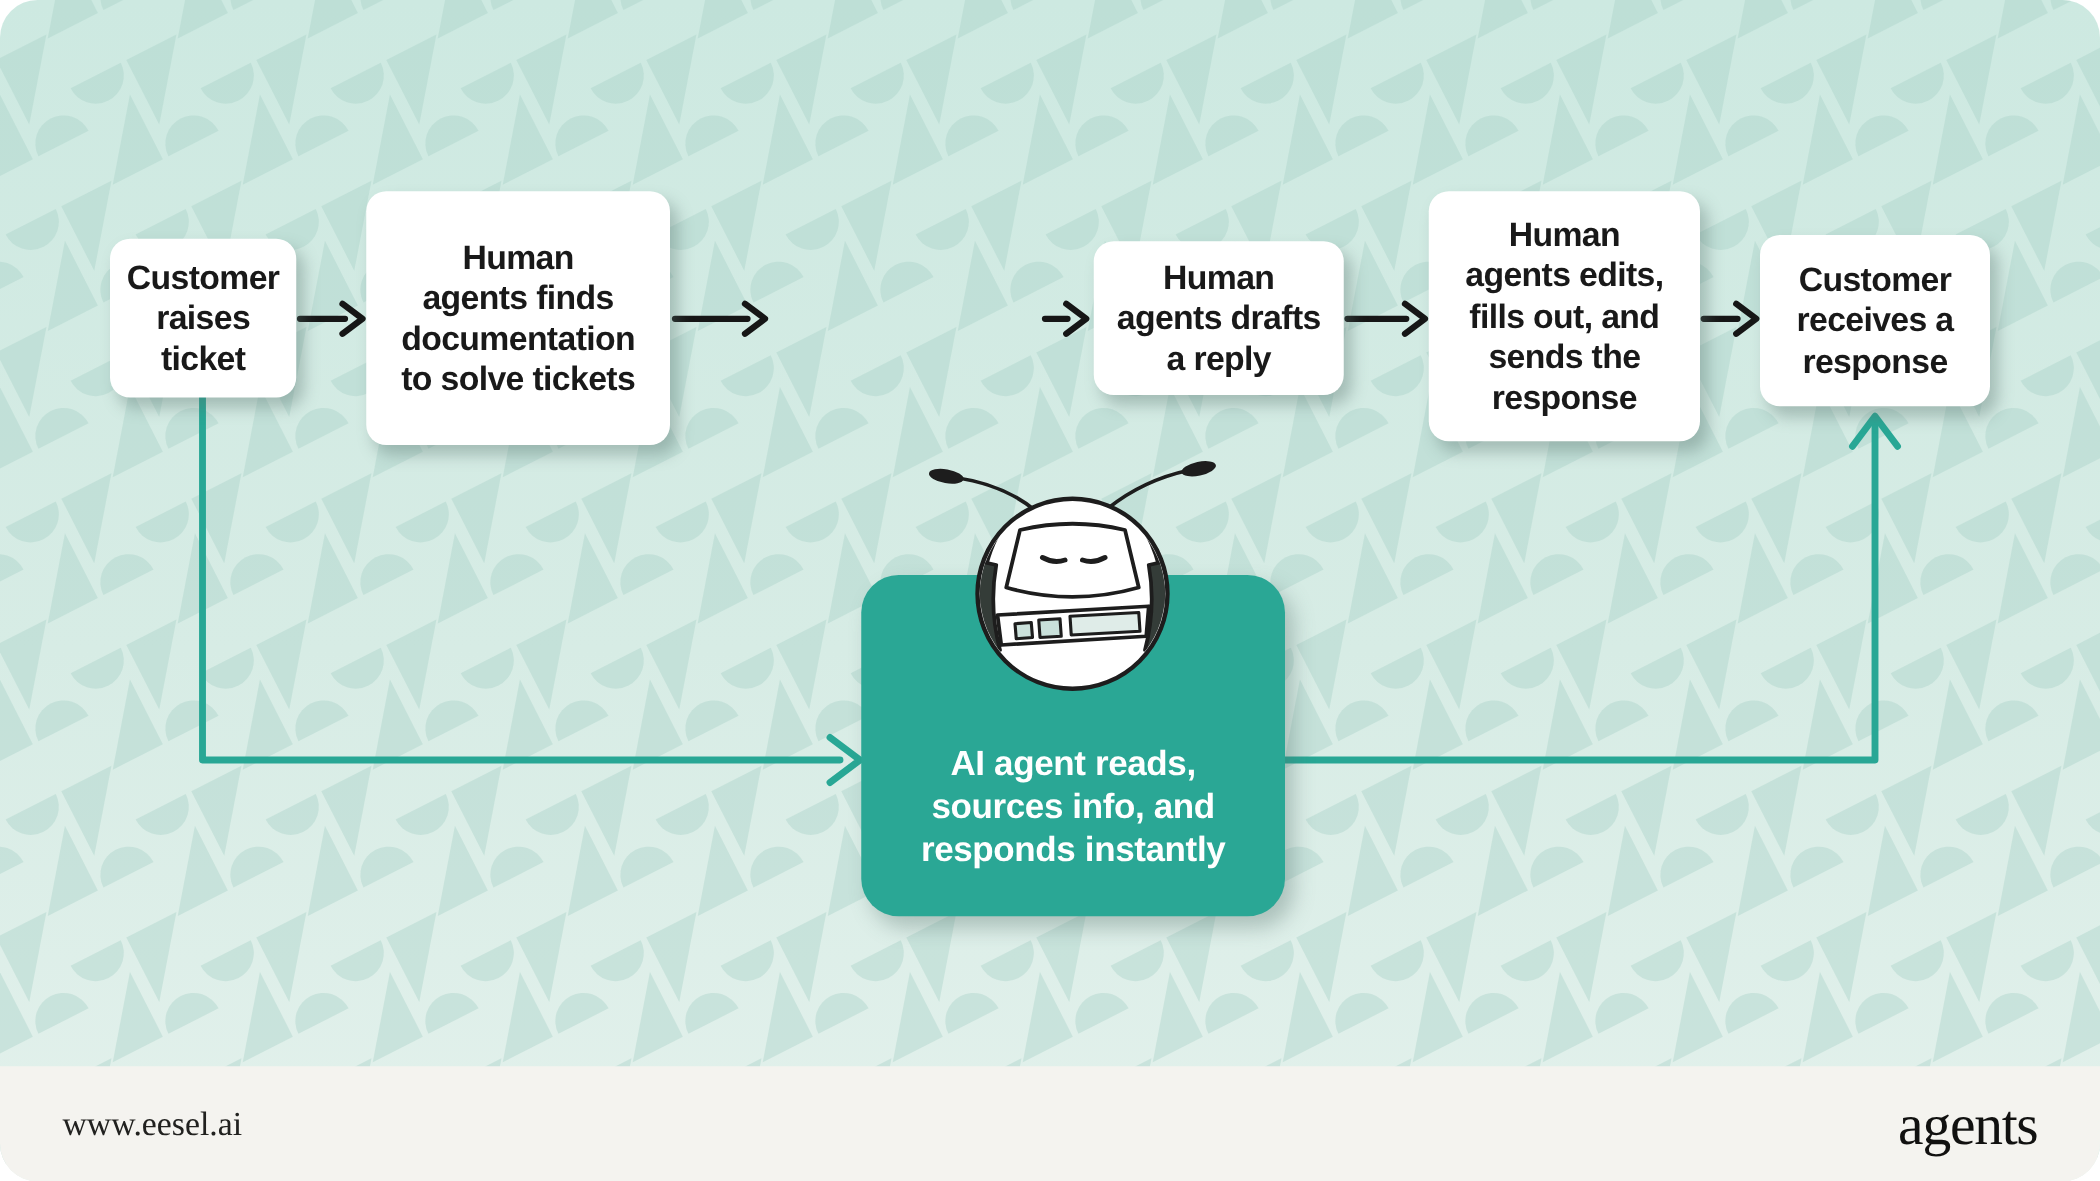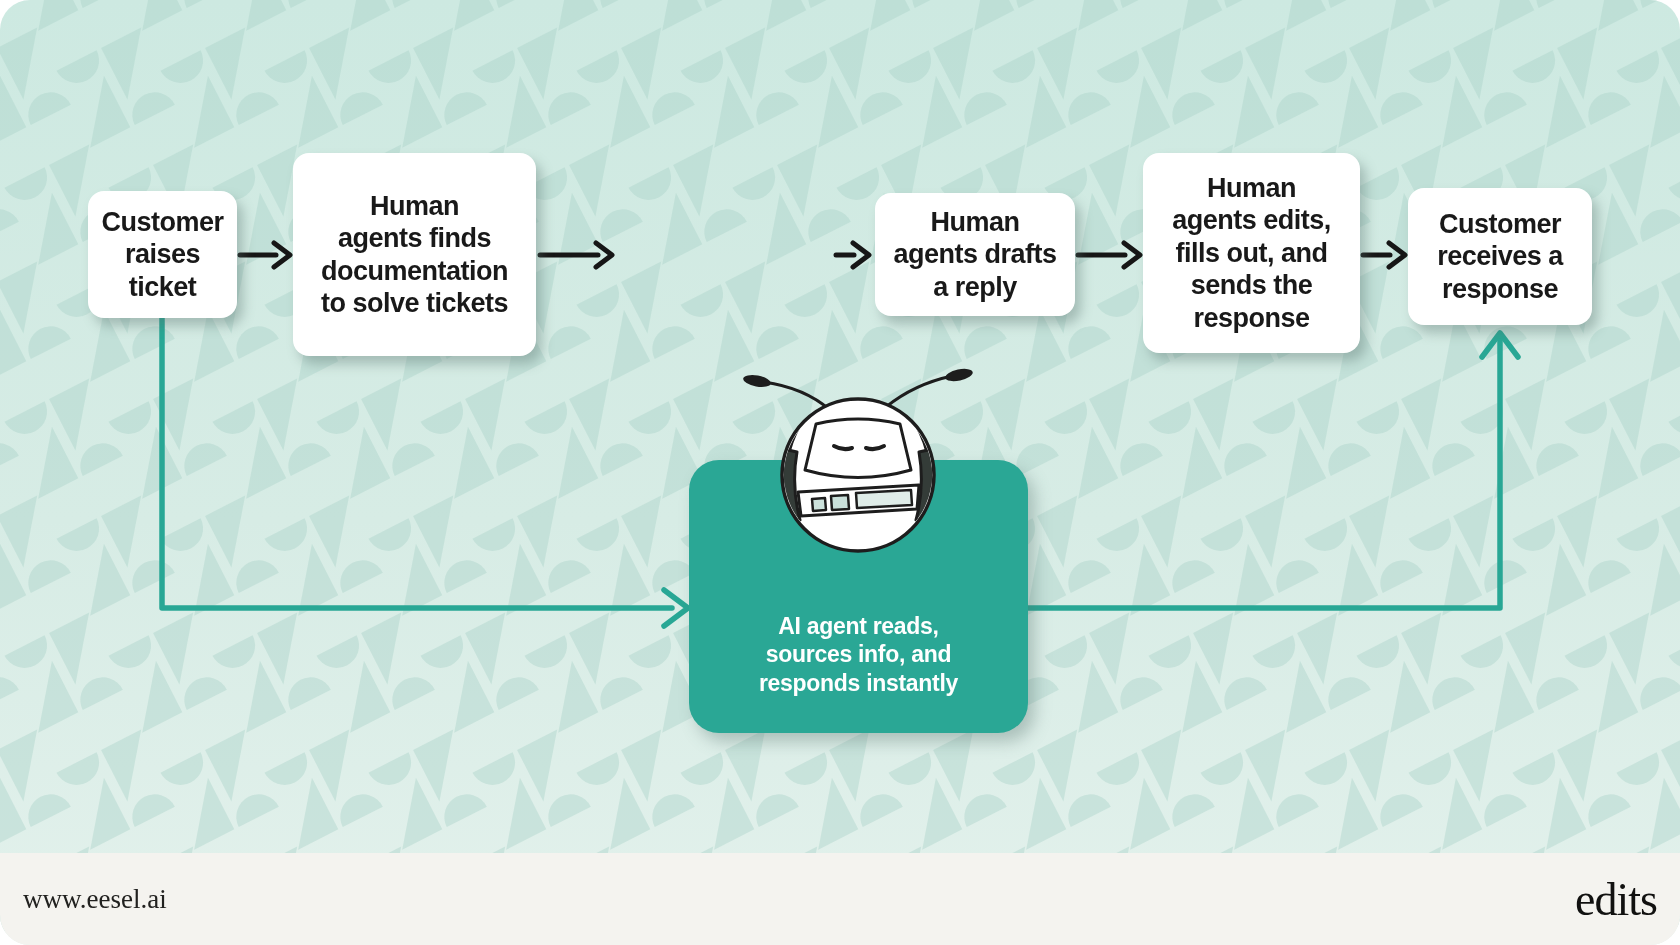--- a/index.html
+++ b/index.html
@@ -25,33 +25,33 @@
   
   .aibox{
     position:absolute;left:689px;top:460px;width:339px;height:273px;
     background:#2aa795;border-radius:30px;
     box-shadow:7px 9px 16px rgba(80,110,103,0.35);
     display:flex;align-items:flex-end;justify-content:center;
     z-index:3;
   }
   .ailabel{
     white-space:pre-line;text-align:center;
-    font-weight:700;font-size:23px;line-height:1.23;
+    font-weight:700;font-size:28px;line-height:1.23;
     color:#ffffff;letter-spacing:-0.3px;
     padding-bottom:36px;
   }
   .robot{position:absolute;left:730px;top:352px;width:260px;height:220px;z-index:4;}
   .connectors{z-index:2;}
   .bgpattern{z-index:1;}
   
   .footer{
     position:absolute;left:0;top:853px;width:1680px;height:92px;
     background:#f4f3ef;z-index:5;
     display:flex;align-items:center;justify-content:space-between;
-    box-sizing:border-box;padding:0 23px;
+    box-sizing:border-box;padding:0 50px;
   }
   .footer-url{
     font-family:"Liberation Serif","DejaVu Serif",serif;
     font-size:27px;color:#21211f;
   }
   .footer-brand{
     font-family:"Liberation Serif","DejaVu Serif",serif;
     font-size:46px;color:#111110;letter-spacing:-1px;
   }
 </style>
@@ -328,16 +328,16 @@
       <path d="M101,144 l17,-1 l1,14 l-17,1 z" fill="#c9e0da" stroke-width="2.5"></path>
       <path d="M126,141 l55,-3 l1,15 l-55,3 z" fill="#dfece8" stroke-width="2.5"></path>
 
       <path d="M82,192 Q128,210 174,190"></path>
       <path d="M96,210 Q128,220 160,208"></path>
     </g>
   </svg>
 
   <div class="footer">
     <span class="footer-url">www.eesel.ai</span>
-    <span class="footer-brand">edits</span>
+    <span class="footer-brand">agents</span>
   </div>
 
 </div>
 
 </body></html>

